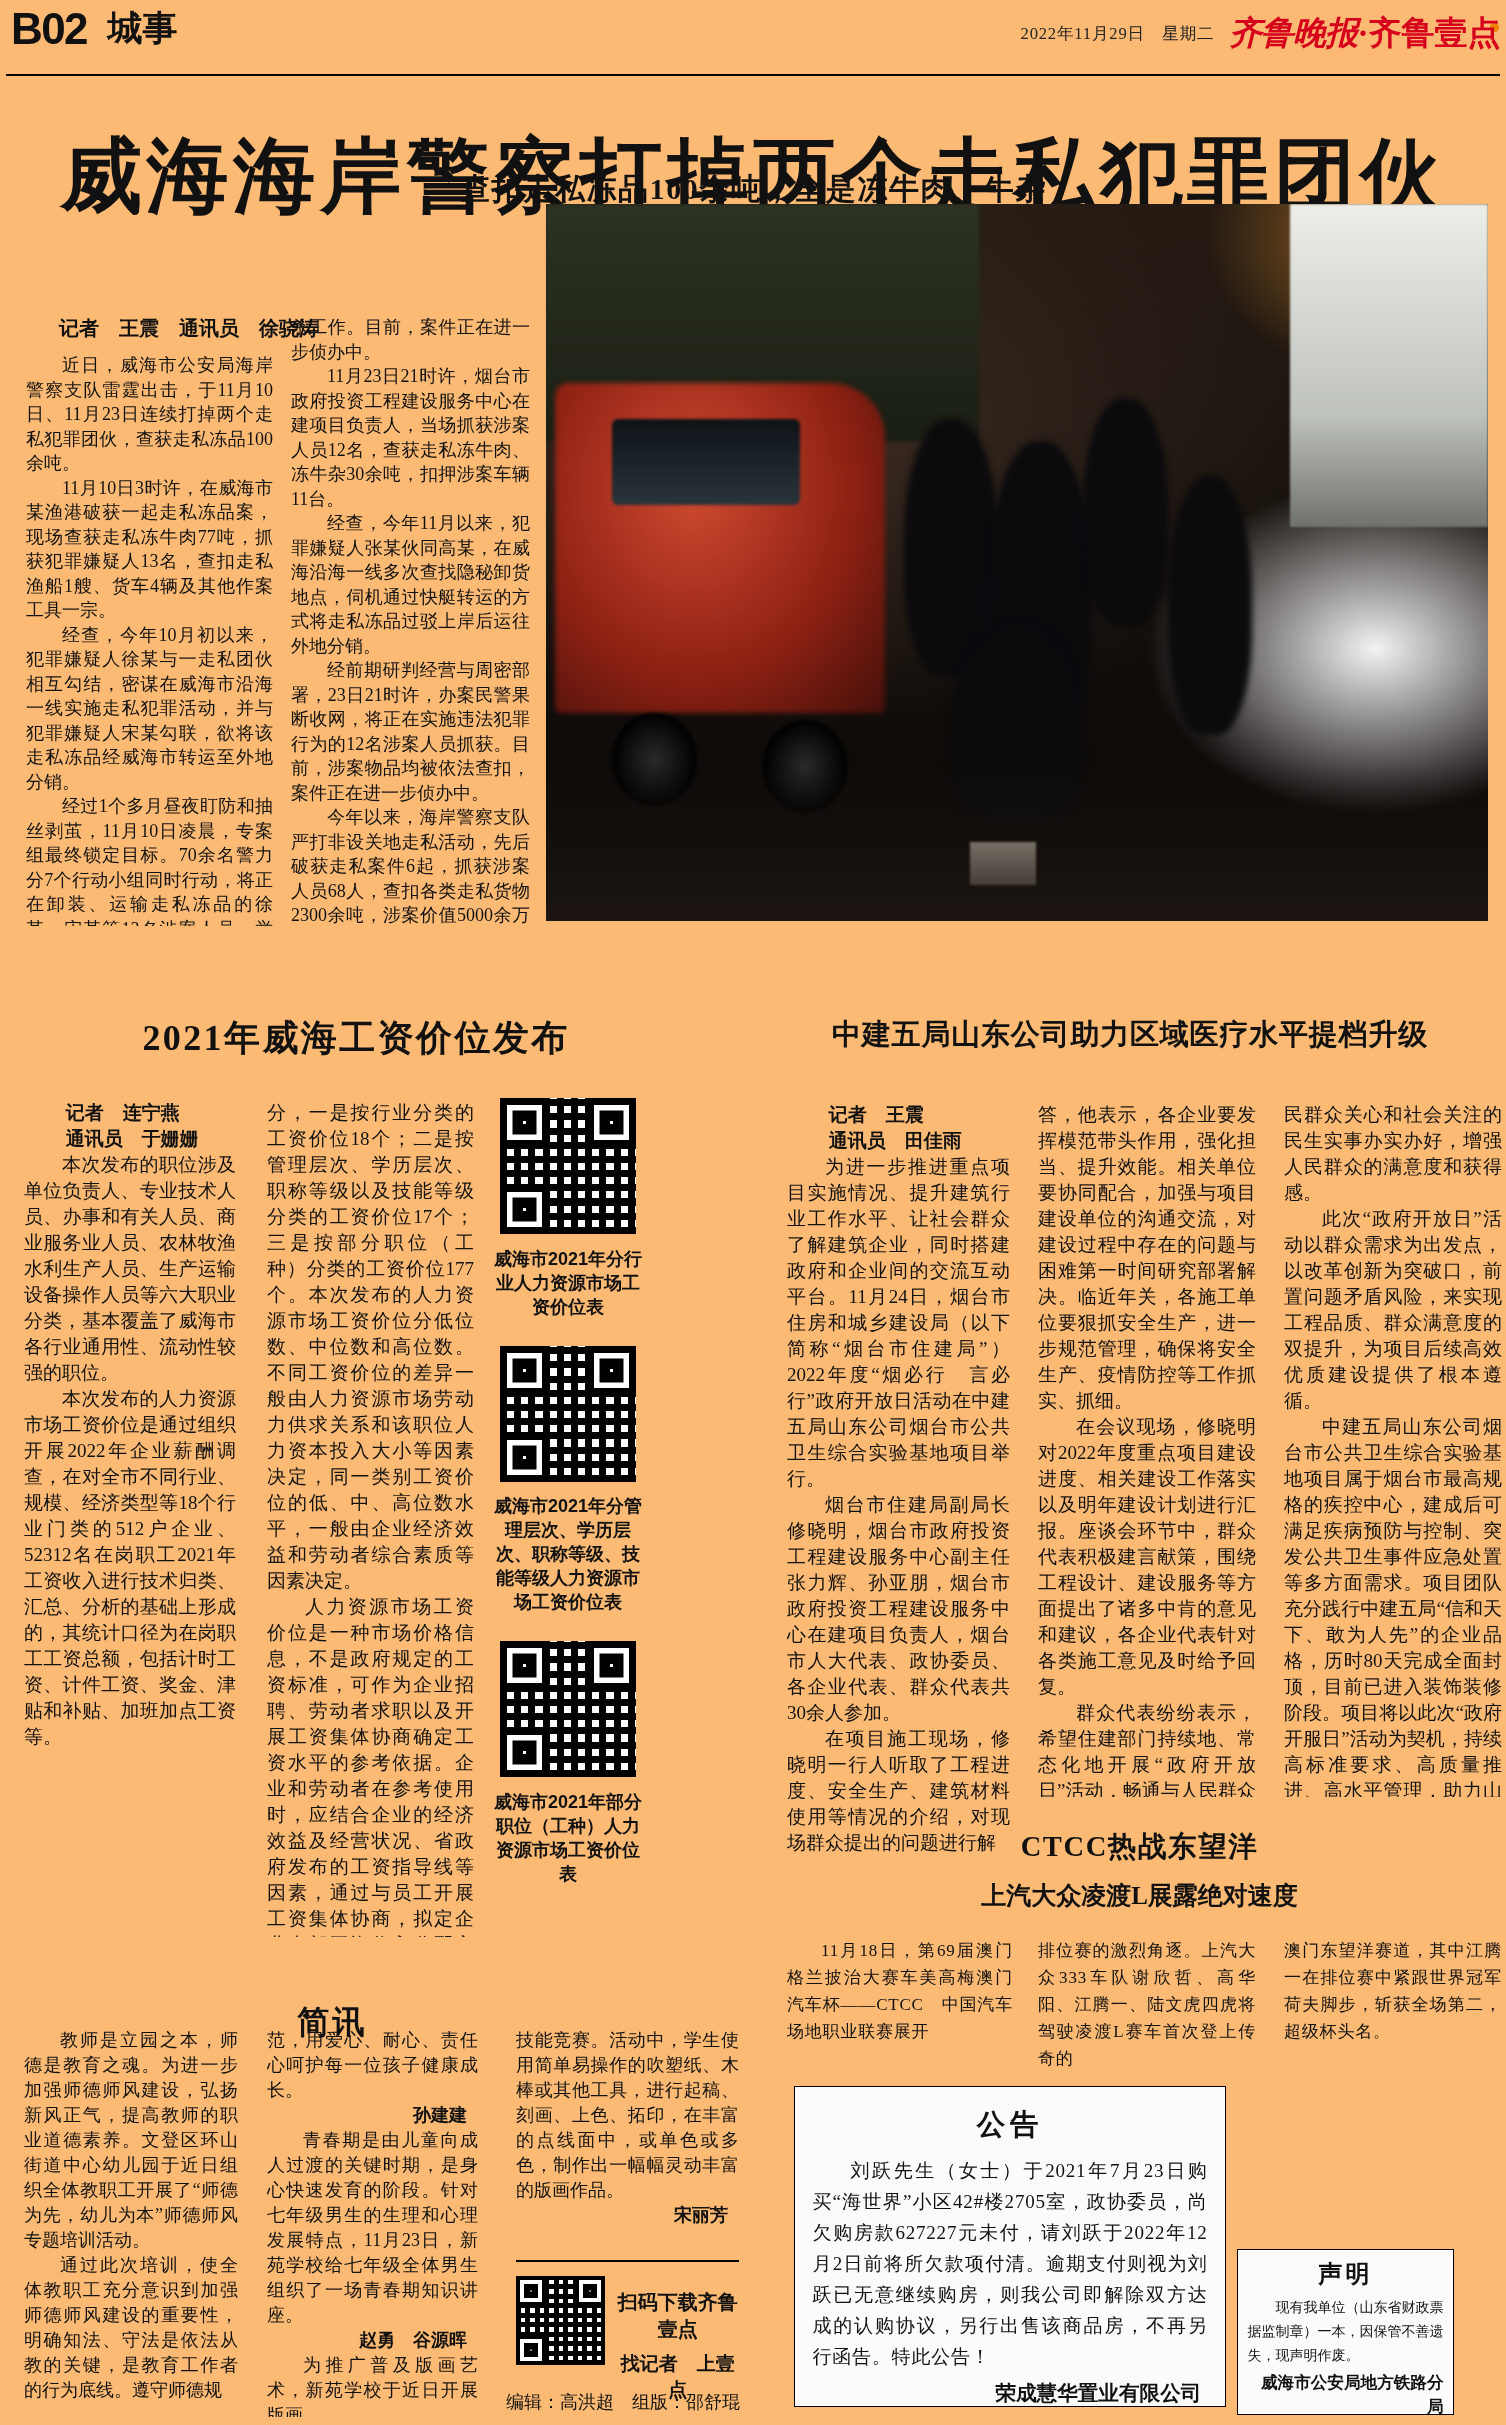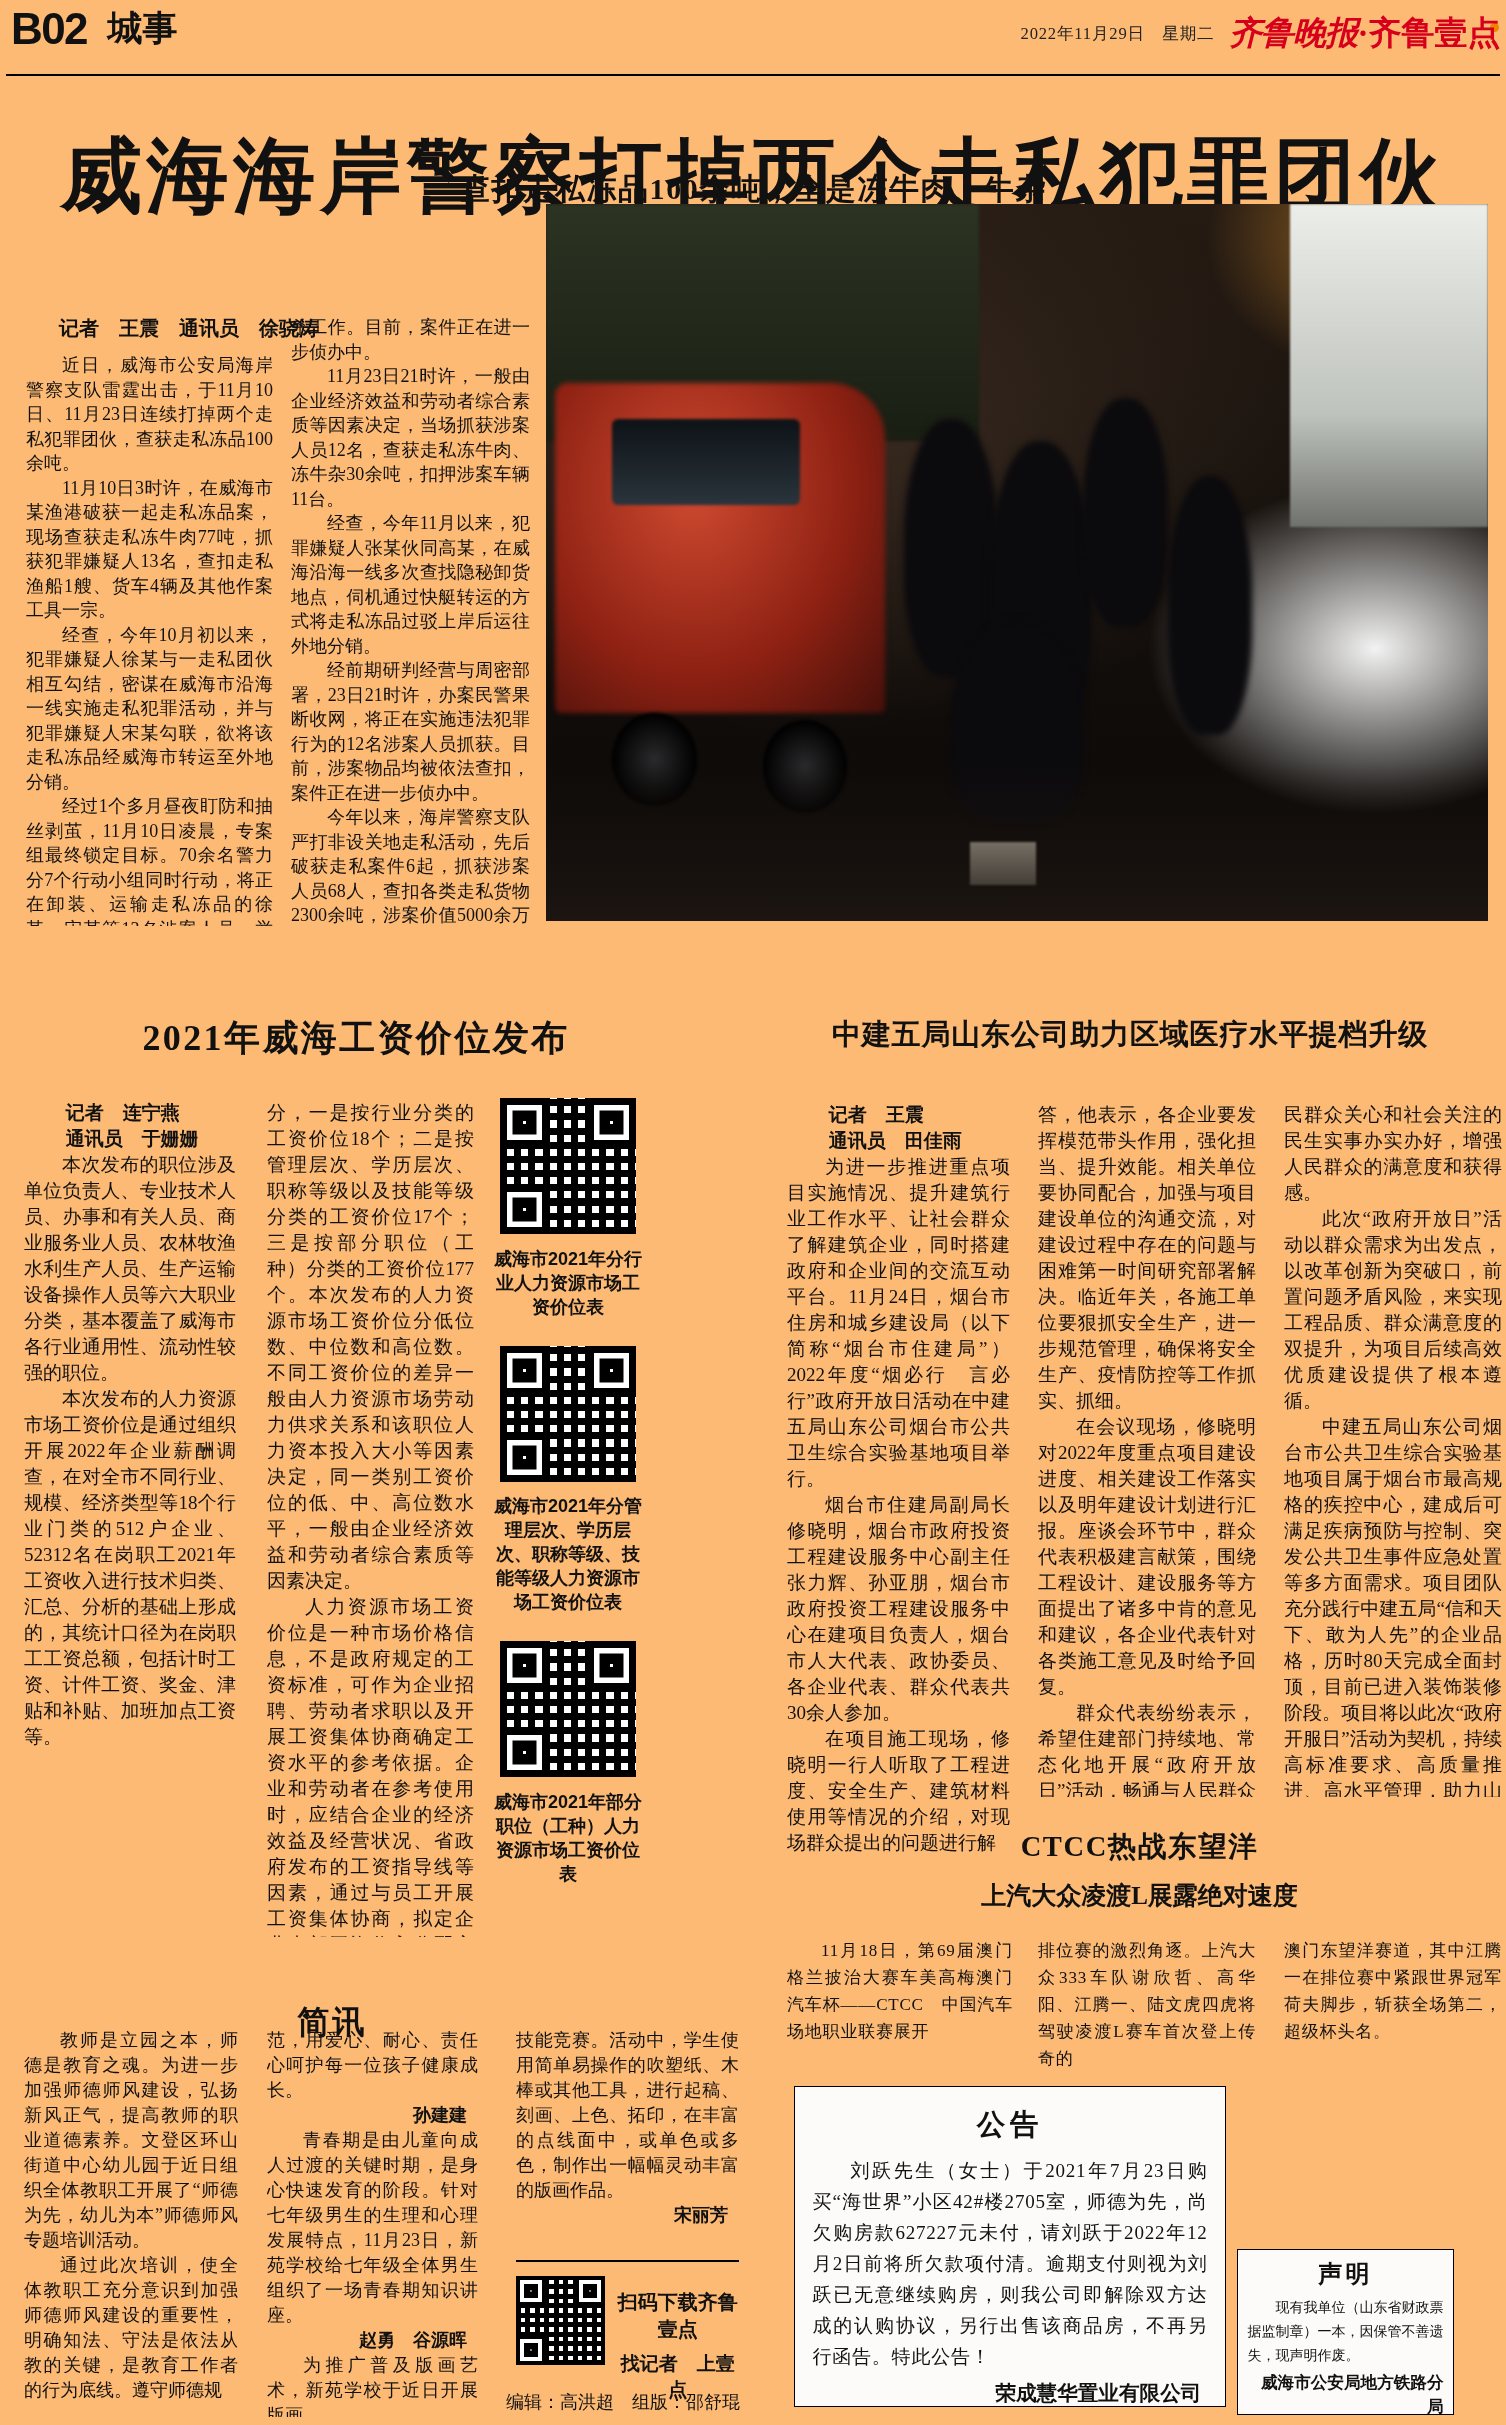--- a/index.html
+++ b/index.html
@@ -102,21 +102,21 @@
   <div class="subhead">查扣走私冻品100余吨，全是冻牛肉、牛杂</div>
   <div class="lead-byline">记者　王震　通讯员　徐骁涛</div>
   <div class="col lead-c" style="left:26px;top:353px;width:247px;height:573px;">
       <p class="para">近日，威海市公安局海岸警察支队雷霆出击，于11月10日、11月23日连续打掉两个走私犯罪团伙，查获走私冻品100余吨。</p>
       <p class="para">11月10日3时许，在威海市某渔港破获一起走私冻品案，现场查获走私冻牛肉77吨，抓获犯罪嫌疑人13名，查扣走私渔船1艘、货车4辆及其他作案工具一宗。</p>
       <p class="para">经查，今年10月初以来，犯罪嫌疑人徐某与一走私团伙相互勾结，密谋在威海市沿海一线实施走私犯罪活动，并与犯罪嫌疑人宋某勾联，欲将该走私冻品经威海市转运至外地分销。</p>
       <p class="para">经过1个多月昼夜盯防和抽丝剥茧，11月10日凌晨，专案组最终锁定目标。70余名警力分7个行动小组同时行动，将正在卸装、运输走私冻品的徐某、宋某等13名涉案人员一举抓获。专案组第一时间联系防疫部门开展核酸检测、人员集中隔离和防疫消</p>
     </div>
   <div class="col lead-c" style="left:291px;top:315px;width:239px;height:611px;">
       <p class="para cont">杀工作。目前，案件正在进一步侦办中。</p>
-      <p class="para">11月23日21时许，一般由企业经济效益和劳动者综合素质等因素决定，当场抓获涉案人员12名，查获走私冻牛肉、冻牛杂30余吨，扣押涉案车辆11台。</p>
+      <p class="para">11月23日21时许，烟台市政府投资工程建设服务中心在建项目负责人，当场抓获涉案人员12名，查获走私冻牛肉、冻牛杂30余吨，扣押涉案车辆11台。</p>
       <p class="para">经查，今年11月以来，犯罪嫌疑人张某伙同高某，在威海沿海一线多次查找隐秘卸货地点，伺机通过快艇转运的方式将走私冻品过驳上岸后运往外地分销。</p>
       <p class="para">经前期研判经营与周密部署，23日21时许，办案民警果断收网，将正在实施违法犯罪行为的12名涉案人员抓获。目前，涉案物品均被依法查扣，案件正在进一步侦办中。</p>
       <p class="para">今年以来，海岸警察支队严打非设关地走私活动，先后破获走私案件6起，抓获涉案人员68人，查扣各类走私货物2300余吨，涉案价值5000余万元，始终保持了对各类涉海违法犯罪活动的高压态势。</p>
     </div>
 
   <div class="photo">
     <div class="ph-container"></div>
     <div class="ph-truckwhite"></div>
     <div class="ph-cab"></div>
     <div class="ph-windshield"></div>
@@ -223,21 +223,21 @@
       </div>
     <div class="qr-panel-text">
       <div class="t1">扫码下载齐鲁壹点</div>
       <div class="t2">找记者　上壹点</div>
     </div>
   </div>
   <div class="credits">编辑：高洪超　组版：邵舒琨</div>
 
   <div class="adbox notice-box">
     <h3>公告</h3>
-    <p class="notice-body">刘跃先生（女士）于2021年7月23日购买“海世界”小区42#楼2705室，师德为先，尚欠购房款627227元未付，请刘跃于2022年12月2日前将所欠款项付清。逾期支付则视为刘跃已无意继续购房，则我公司即解除双方达成的认购协议，另行出售该商品房，不再另行函告。特此公告！</p>
+    <p class="notice-body">刘跃先生（女士）于2021年7月23日购买“海世界”小区42#楼2705室，政协委员，尚欠购房款627227元未付，请刘跃于2022年12月2日前将所欠款项付清。逾期支付则视为刘跃已无意继续购房，则我公司即解除双方达成的认购协议，另行出售该商品房，不再另行函告。特此公告！</p>
     <div class="ad-sig">
       <div>荣成慧华置业有限公司</div>
 
     </div>
   </div>
 
   <div class="adbox stmt-box">
     <h3>声明</h3>
     <p class="stmt-body">现有我单位（山东省财政票据监制章）一本，因保管不善遗失，现声明作废。</p>
     <div class="stmt-sig">

